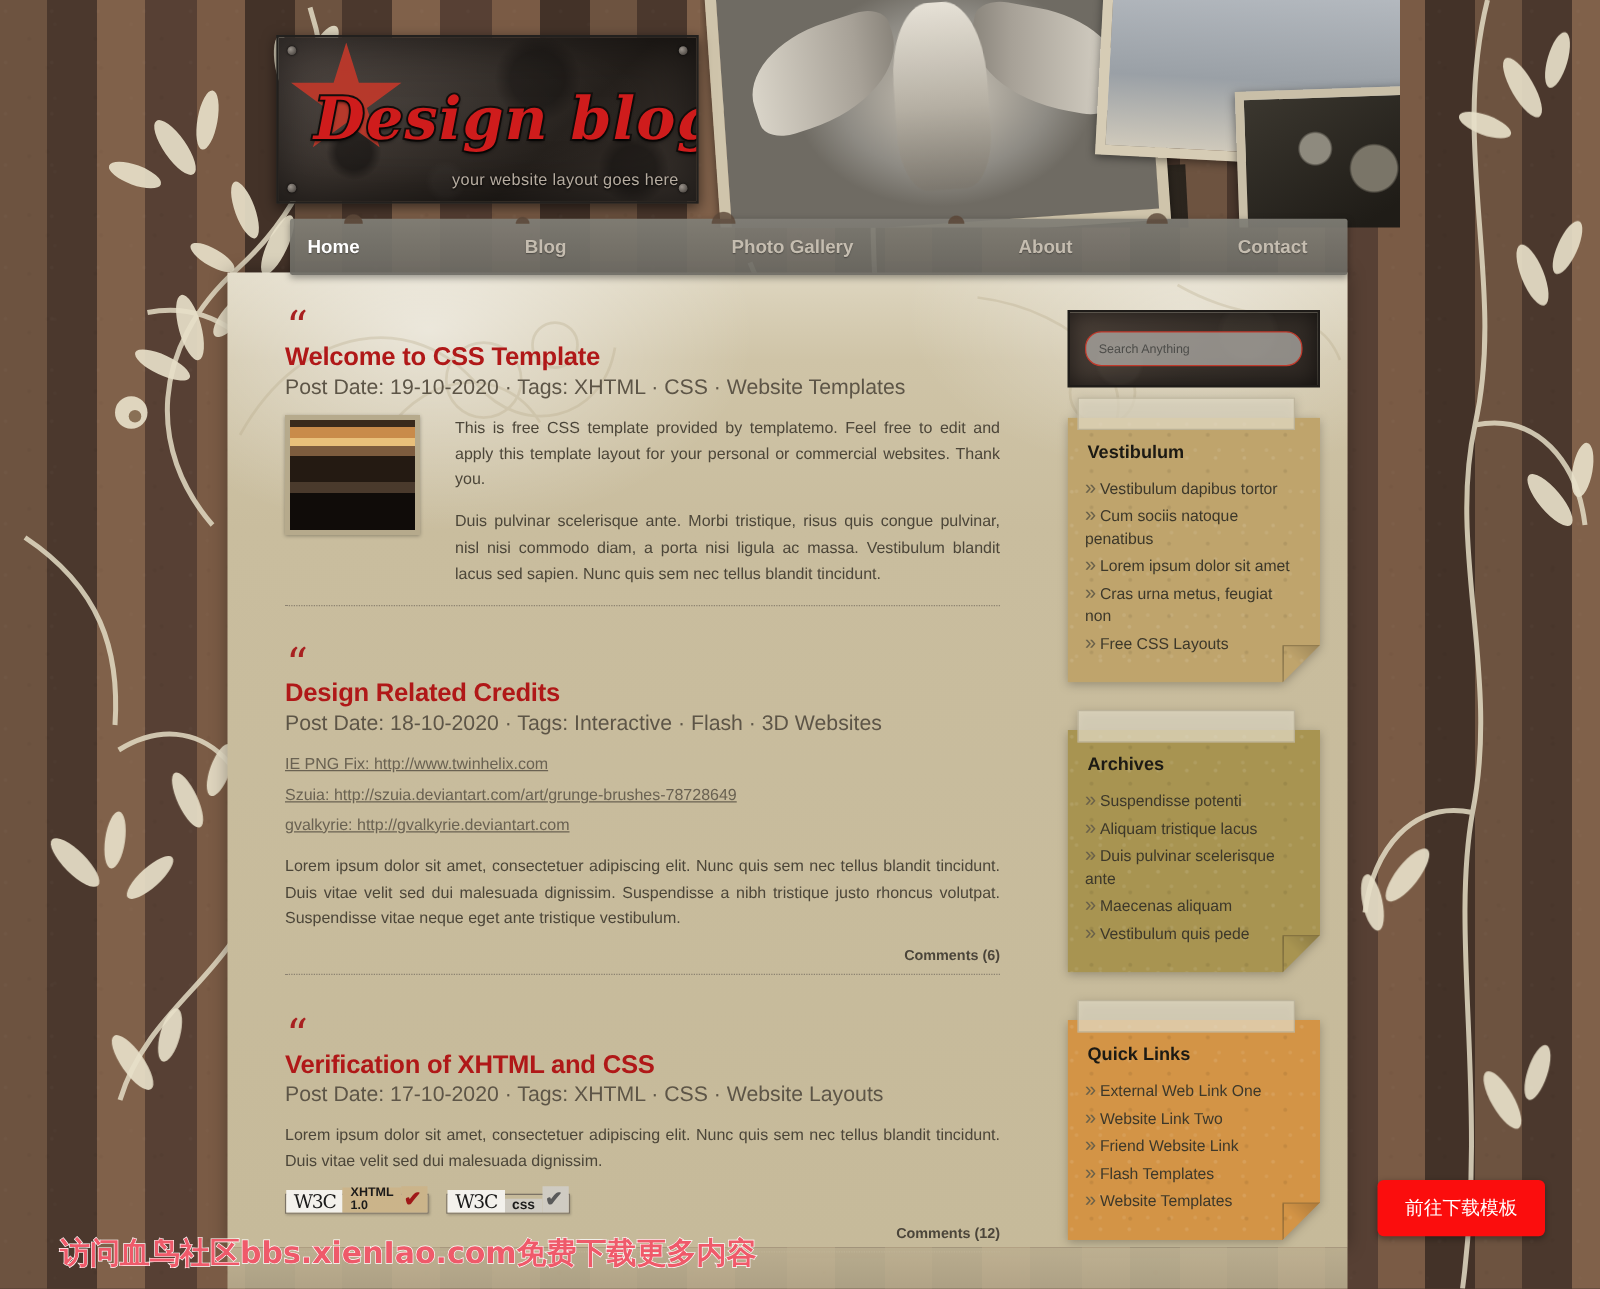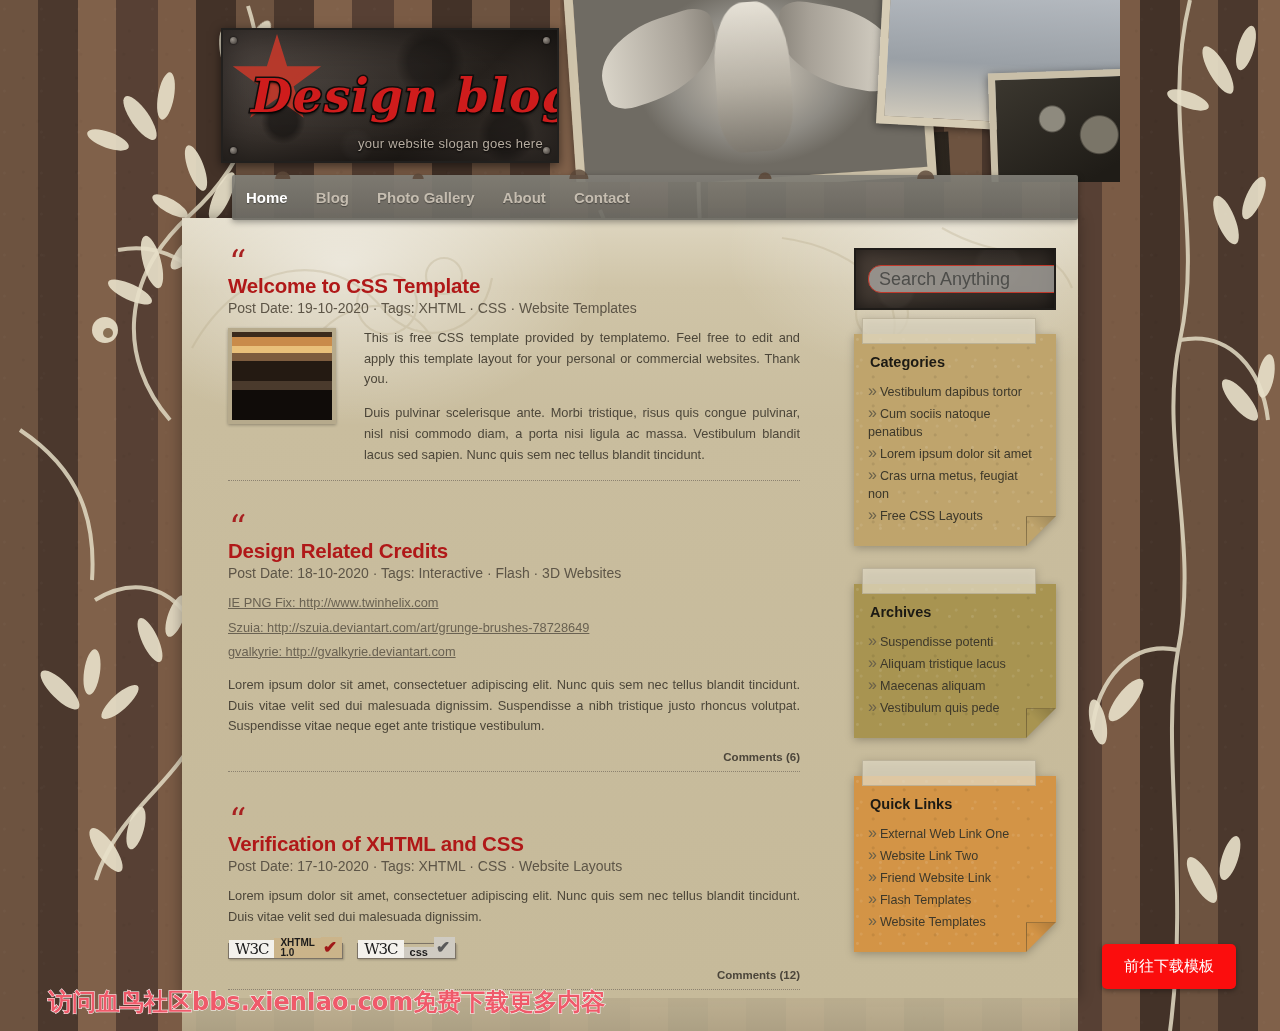--- a/index.html
+++ b/index.html
@@ -137,21 +137,21 @@
     text-shadow:0 1px 2px #000;
   }
 
   
   .navbar{
     position:absolute; left:232px; top:175px; width:846px; height:45px;
     z-index:7;
     background:linear-gradient(180deg, rgba(128,126,118,.93), rgba(108,106,99,.93));
     border-radius:2px;
     box-shadow:0 2px 6px rgba(0,0,0,.35);
-    display:flex; align-items:center; justify-content:flex-start;
+    display:flex; align-items:center; justify-content:space-between;
     padding-right:18px;
   }
   .navbar::before{
     content:""; position:absolute; left:0; right:0; top:-6px; height:10px;
     background:
       radial-gradient(circle at 6% 100%, rgba(90,70,55,.9) 0 7px, transparent 8px),
       radial-gradient(circle at 22% 100%, rgba(90,70,55,.85) 0 5px, transparent 6px),
       radial-gradient(circle at 41% 100%, rgba(90,70,55,.8) 0 9px, transparent 10px),
       radial-gradient(circle at 63% 100%, rgba(90,70,55,.85) 0 6px, transparent 7px),
       radial-gradient(circle at 82% 100%, rgba(90,70,55,.8) 0 8px, transparent 9px);
@@ -182,21 +182,21 @@
   .quote-mark{
     font-family:"DejaVu Serif", serif;
     font-size:34px; line-height:.6; color:#a82020;
     display:block; height:22px; margin-left:1px;
   }
   .post-title{
     margin:0; font-size:20.5px; font-weight:bold;
     color:#b01818; letter-spacing:-.2px;
   }
   .post-meta{
-    font-size:14px; color:#5d5547; margin-top:2px; margin-bottom:12px;
+    font-size:17px; color:#5d5547; margin-top:2px; margin-bottom:12px;
   }
   .post-body{ display:flex; gap:28px; }
   .post-thumb{
     width:108px; height:96px; flex:0 0 auto;
     border:4px solid #b6aa8c;
     background:
       linear-gradient(180deg,#3a2a1c 0 6%,#c98b4a 6% 16%,#e9c07a 16% 24%,#7d5c3e 24% 33%,#241a12 33% 56%,#4a3a2c 56% 66%,#100c09 66% 100%);
     box-shadow:0 1px 3px rgba(0,0,0,.3);
   }
   .post-text p{
@@ -246,21 +246,21 @@
   }
   .search-box::after{
     content:""; position:absolute; inset:0; opacity:.3; pointer-events:none;
     background-image:
       radial-gradient(circle at 20% 70%, rgba(200,190,175,.16) 0 16px, transparent 20px),
       radial-gradient(circle at 72% 28%, rgba(200,190,175,.12) 0 20px, transparent 26px);
   }
   .search-input{
     flex:1; height:28px; border:1px solid #c0392b; border-radius:13px;
     background:rgba(180,178,172,.72);
-    padding:0 10px; font-size:18px; color:#3a3a38;
+    padding:0 10px; font-size:10px; color:#3a3a38;
     font-family:"Liberation Sans", sans-serif; outline:none;
     position:relative; z-index:2;
   }
   .search-input::placeholder{ color:#4d4d4a; }
 
   .note{
     position:relative; margin-top:24px; padding:26px 16px 22px 16px;
     filter:drop-shadow(0 2px 4px rgba(0,0,0,.25));
   }
   .note-tape{
@@ -408,21 +408,21 @@
 </div>
 
 <div class="logo-plate">
   <div class="plate-grunge"></div>
   <div class="star"></div>
   <div class="plate-screw" style="left:7px;top:7px;"></div>
   <div class="plate-screw" style="right:7px;top:7px;"></div>
   <div class="plate-screw" style="left:7px;bottom:7px;"></div>
   <div class="plate-screw" style="right:7px;bottom:7px;"></div>
   <div class="logo-text">Design blog</div>
-  <div class="logo-slogan">your website slogan goes here</div>
+  <div class="logo-slogan">your website layout goes here</div>
 </div>
 
 <nav class="navbar">
   <a class="nav-item active" href="#">Home</a>
   <a class="nav-item" href="#">Blog</a>
   <a class="nav-item" href="#">Photo Gallery</a>
   <a class="nav-item" href="#">About</a>
   <a class="nav-item" href="#">Contact</a>
 </nav>
 
@@ -503,21 +503,21 @@
     <div class="search-box">
       <input class="search-input" type="text" placeholder="Search Anything" style="">
 
     </div>
 
     <section class="note note-tan">
       <div class="note-tape"></div>
       <div class="note-body">
         <div class="note-grain"></div>
         <div class="note-inner">
-          <h3 class="note-title">Categories</h3>
+          <h3 class="note-title">Vestibulum</h3>
           <ul class="note-list">
             <li><span class="chev">»</span><a href="#">Vestibulum dapibus tortor</a></li>
             <li><span class="chev">»</span><a href="#">Cum sociis natoque penatibus</a></li>
             <li><span class="chev">»</span><a href="#">Lorem ipsum dolor sit amet</a></li>
             <li><span class="chev">»</span><a href="#">Cras urna metus, feugiat non</a></li>
             <li><span class="chev">»</span><a href="#">Free CSS Layouts</a></li>
           </ul>
         </div>
         <div class="note-fold"></div>
       </div>
@@ -525,20 +525,21 @@
 
     <section class="note note-olive" style="margin-top:38px;">
       <div class="note-tape"></div>
       <div class="note-body">
         <div class="note-grain"></div>
         <div class="note-inner">
           <h3 class="note-title">Archives</h3>
           <ul class="note-list">
             <li><span class="chev">»</span><a href="#">Suspendisse potenti</a></li>
             <li><span class="chev">»</span><a href="#">Aliquam tristique lacus</a></li>
+            <li><span class="chev">»</span><a href="#">Duis pulvinar scelerisque ante</a></li>
             <li><span class="chev">»</span><a href="#">Maecenas aliquam</a></li>
             <li><span class="chev">»</span><a href="#">Vestibulum quis pede</a></li>
           </ul>
         </div>
         <div class="note-fold"></div>
       </div>
     </section>
 
     <section class="note note-orange" style="margin-top:38px;">
       <div class="note-tape"></div>

